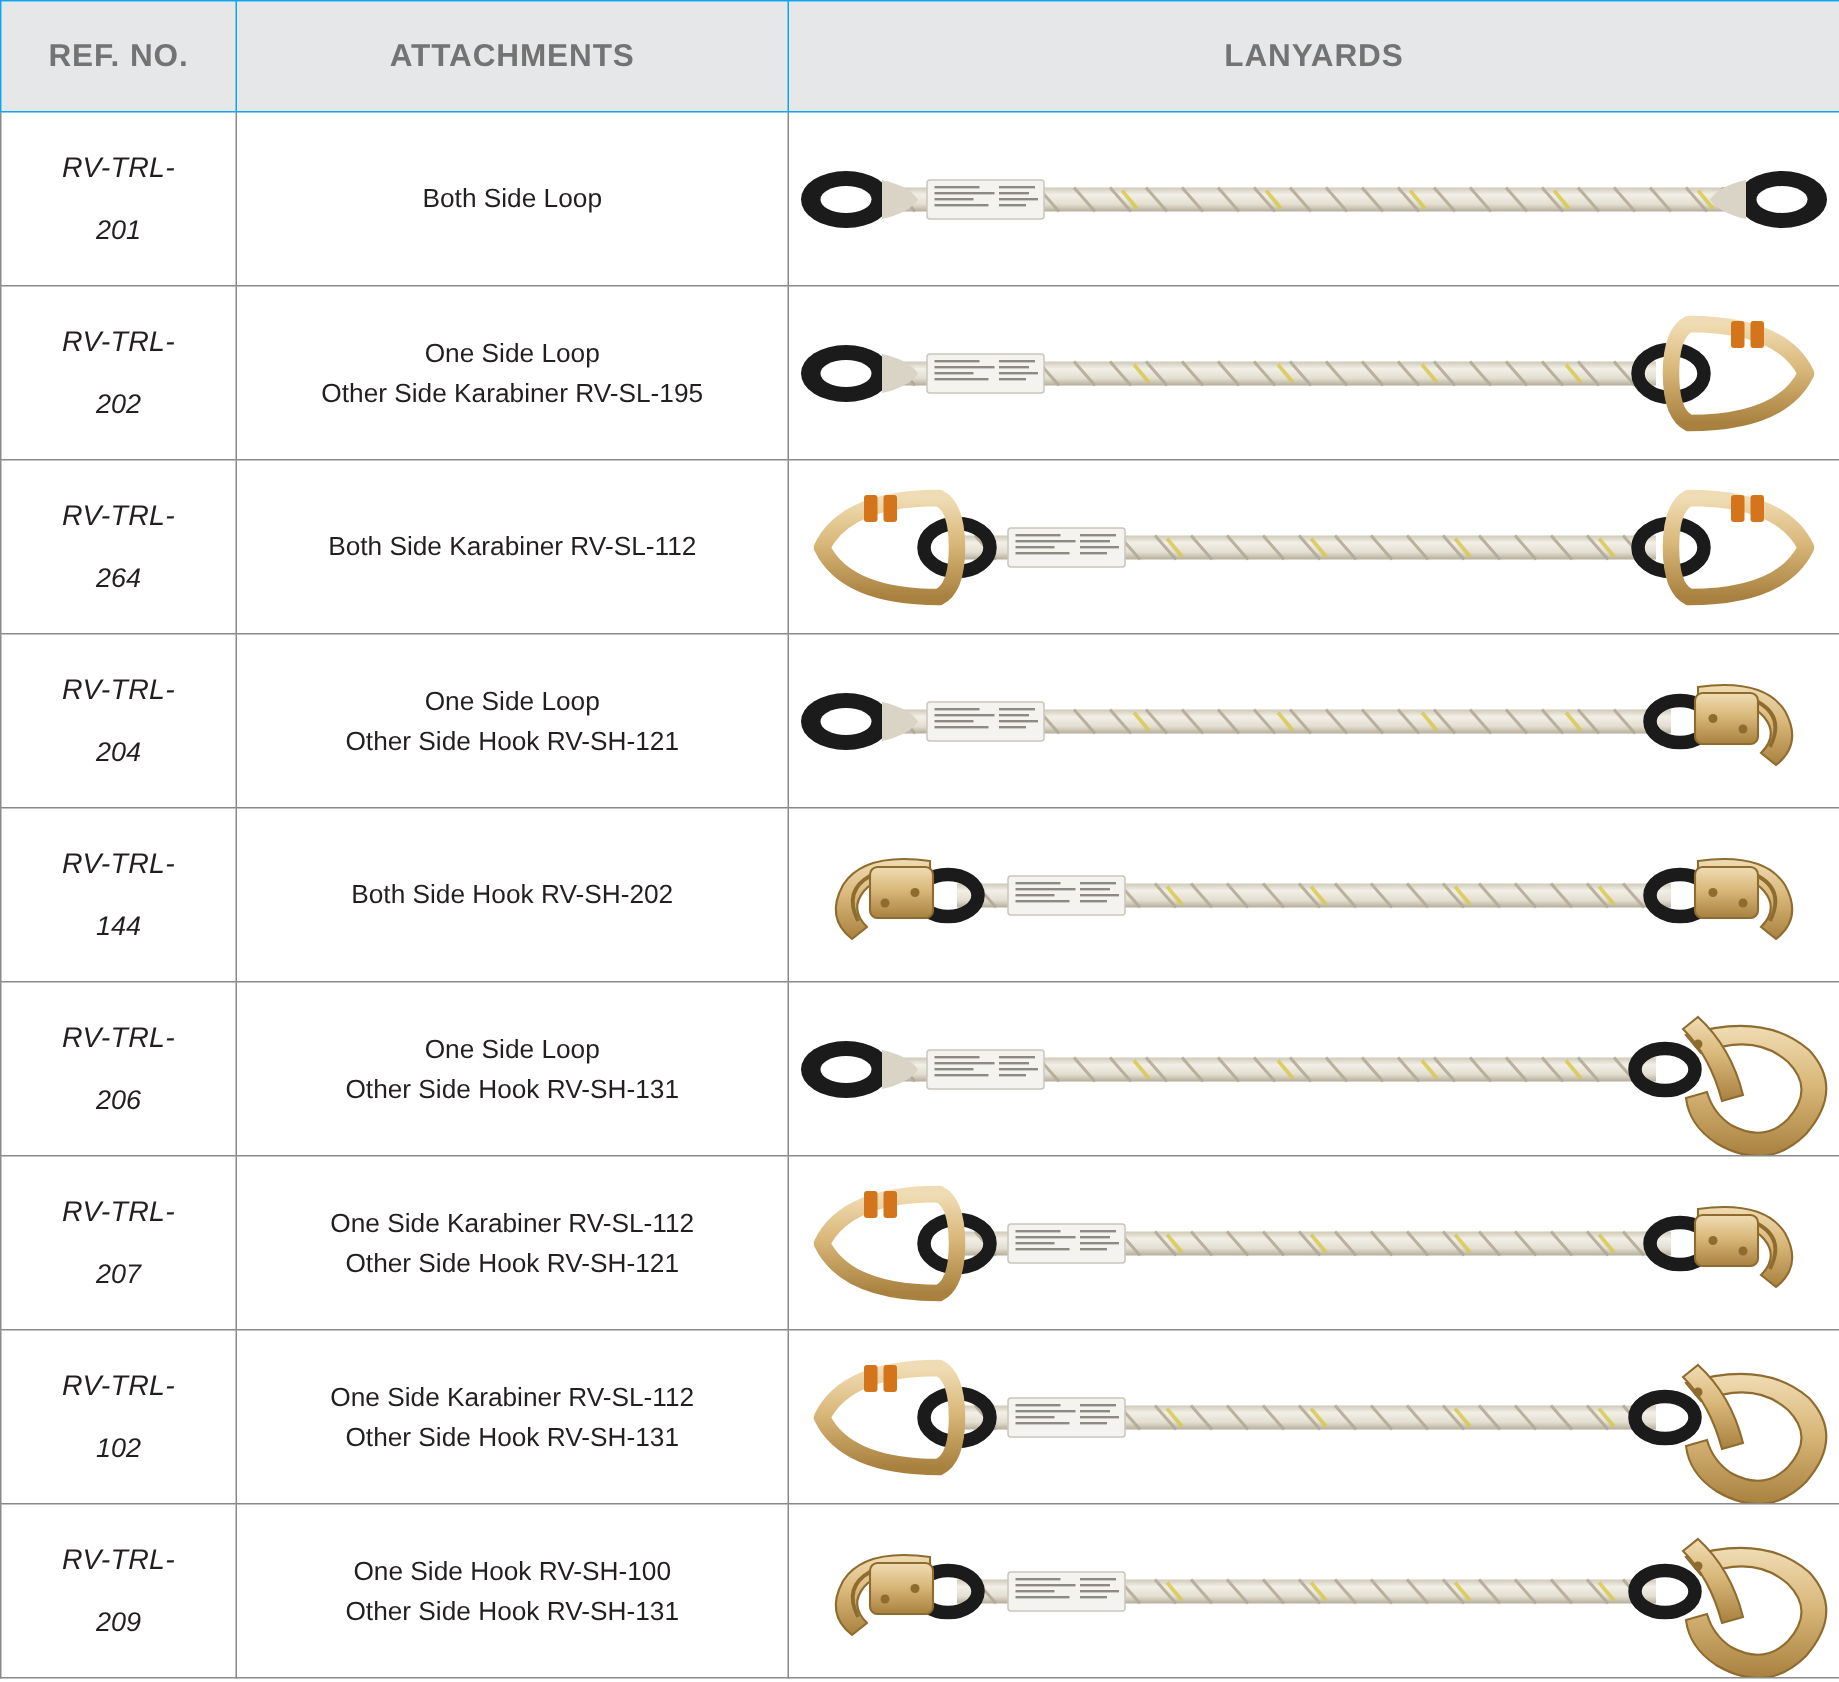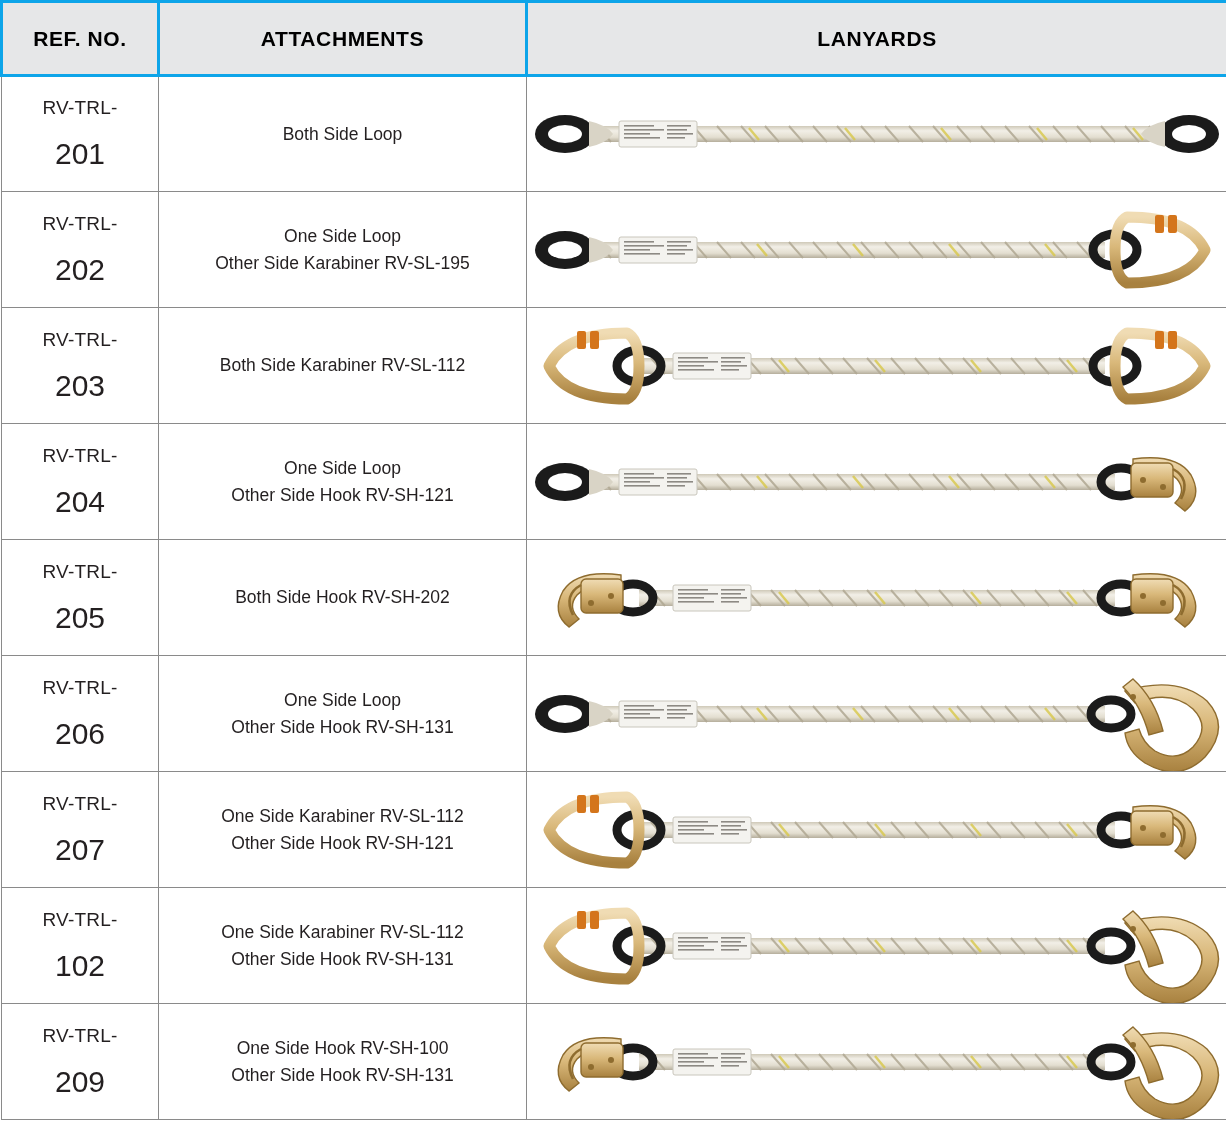--- a/index.html
+++ b/index.html
@@ -19,49 +19,50 @@
     width: 1226px;
     border-collapse: collapse;
     table-layout: fixed;
   }
   table.spec col.c-ref { width: 157px; }
   table.spec col.c-att { width: 368px; }
   table.spec col.c-lan { width: 701px; }
 
   thead th {
     background: #e6e7e8;
-    border: 3px solid #0ea5e9;
+    border: 1px solid #0ea5e9;
     height: 74px;
     font-size: 21px;
     font-weight: bold;
-    color: #000000;
+    color: #737373;
     letter-spacing: 0.6px;
     text-align: center;
     vertical-align: middle;
   }
   tbody td {
     border: 1px solid #8a8a8a;
     height: 116px;
     vertical-align: middle;
     text-align: center;
     color: #231f20;
     background: #ffffff;
   }
   td.ref {
     line-height: 1.12;
     padding: 2px 4px;
+    font-style: italic;
   }
   td.ref .ref-prefix {
     display: block;
     font-size: 19px;
     letter-spacing: 0.2px;
   }
   td.ref .ref-num {
     display: block;
-    font-size: 30px;
+    font-size: 18px;
     margin-top: 19px;
   }
   td.att {
     font-size: 17.5px;
     line-height: 1.5;
     padding: 2px 10px;
   }
   td.att .att-line { display: block; }
   td.lan {
     padding: 0;
@@ -196,21 +197,21 @@
                 <rect x="641" y="22" width="9" height="18" rx="2" fill="#d4751b"></rect>
               </g>
             </svg>
           </div>
         </td>
       </tr>
 
       <tr>
         <td class="ref">
           <span class="ref-prefix">RV-TRL-</span>
-          <span class="ref-num">203</span>
+          <span class="ref-num">264</span>
         </td>
         <td class="att">
           <span class="att-line">Both Side Karabiner RV-SL-112</span>
         </td>
         <td class="lan">
           <div class="lanyard-wrap">
             <svg viewBox="0 0 700 114" preserveAspectRatio="none">
               <rect x="112" y="49" width="466" height="16" fill="url(#ropeG1)"></rect>
               <g stroke="#b0a893" stroke-width="2" opacity="0.85">
                 <path d="M124 49 l14 16 M148 49 l14 16 M172 49 l14 16 M196 49 l14 16 M220 49 l14 16 M244 49 l14 16 M268 49 l14 16 M292 49 l14 16 M316 49 l14 16 M340 49 l14 16 M364 49 l14 16 M388 49 l14 16 M412 49 l14 16 M436 49 l14 16 M460 49 l14 16 M484 49 l14 16 M508 49 l14 16 M532 49 l14 16 M556 49 l14 16"></path>
@@ -290,21 +291,21 @@
                 <path d="M646 44 q18 10 8 30" fill="none" stroke="#8e6c2f" stroke-width="2.5"></path>
               </g>
             </svg>
           </div>
         </td>
       </tr>
 
       <tr>
         <td class="ref">
           <span class="ref-prefix">RV-TRL-</span>
-          <span class="ref-num">205</span>
+          <span class="ref-num">144</span>
         </td>
         <td class="att">
           <span class="att-line">Both Side Hook RV-SH-202</span>
         </td>
         <td class="lan">
           <div class="lanyard-wrap">
             <svg viewBox="0 0 700 114" preserveAspectRatio="none">
               <rect x="112" y="49" width="476" height="16" fill="url(#ropeG1)"></rect>
               <g stroke="#b0a893" stroke-width="2" opacity="0.85">
                 <path d="M124 49 l14 16 M148 49 l14 16 M172 49 l14 16 M196 49 l14 16 M220 49 l14 16 M244 49 l14 16 M268 49 l14 16 M292 49 l14 16 M316 49 l14 16 M340 49 l14 16 M364 49 l14 16 M388 49 l14 16 M412 49 l14 16 M436 49 l14 16 M460 49 l14 16 M484 49 l14 16 M508 49 l14 16 M532 49 l14 16 M556 49 l14 16"></path>

